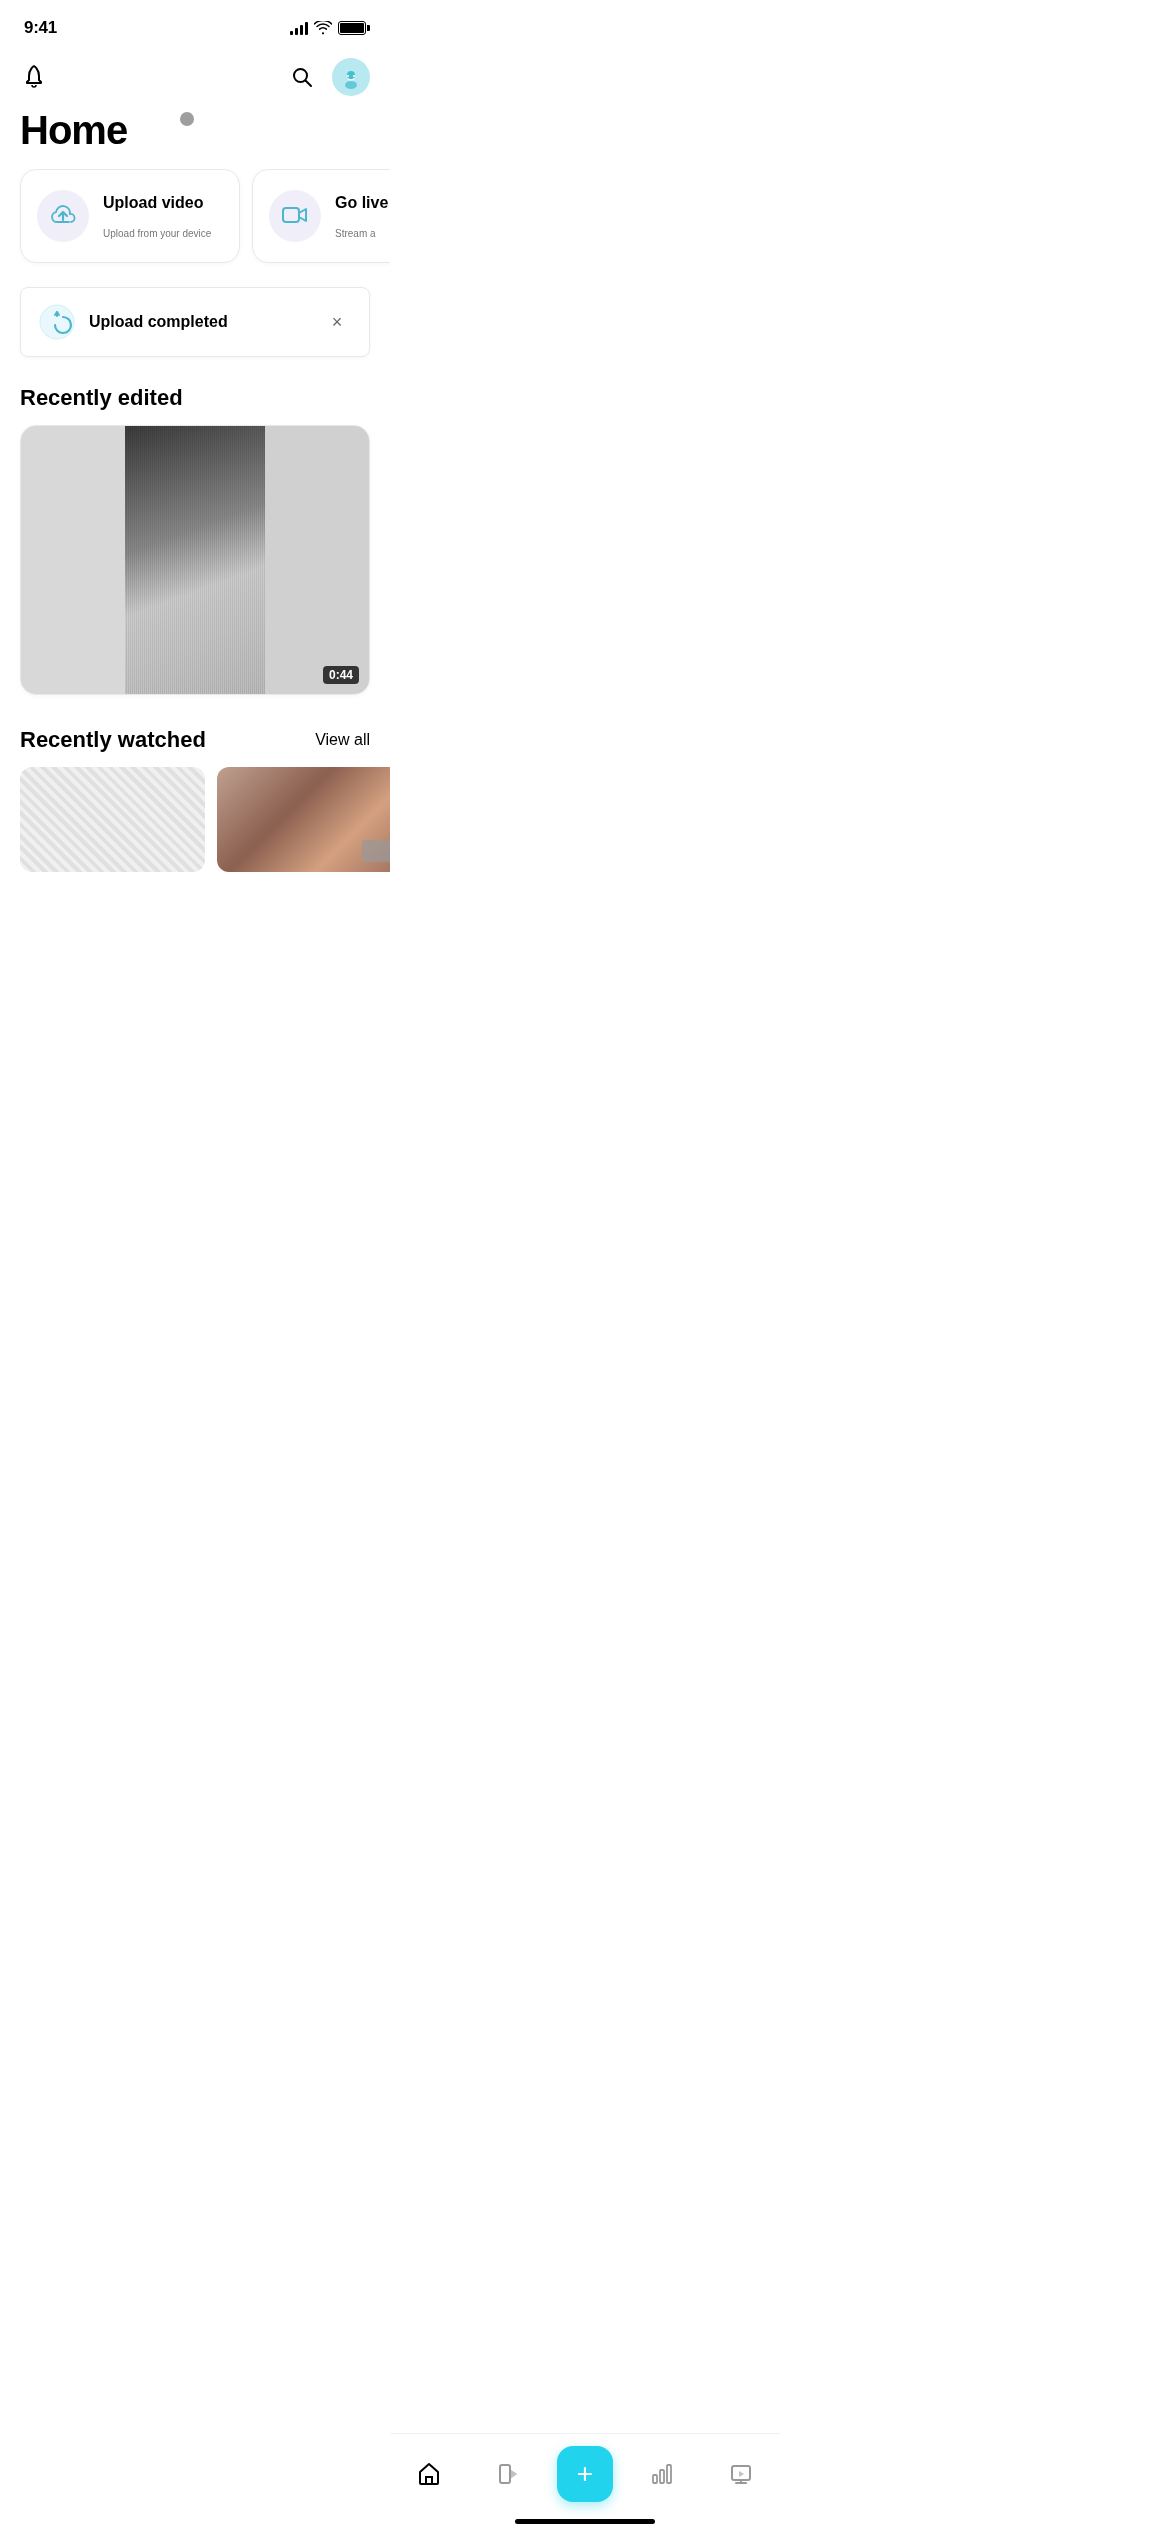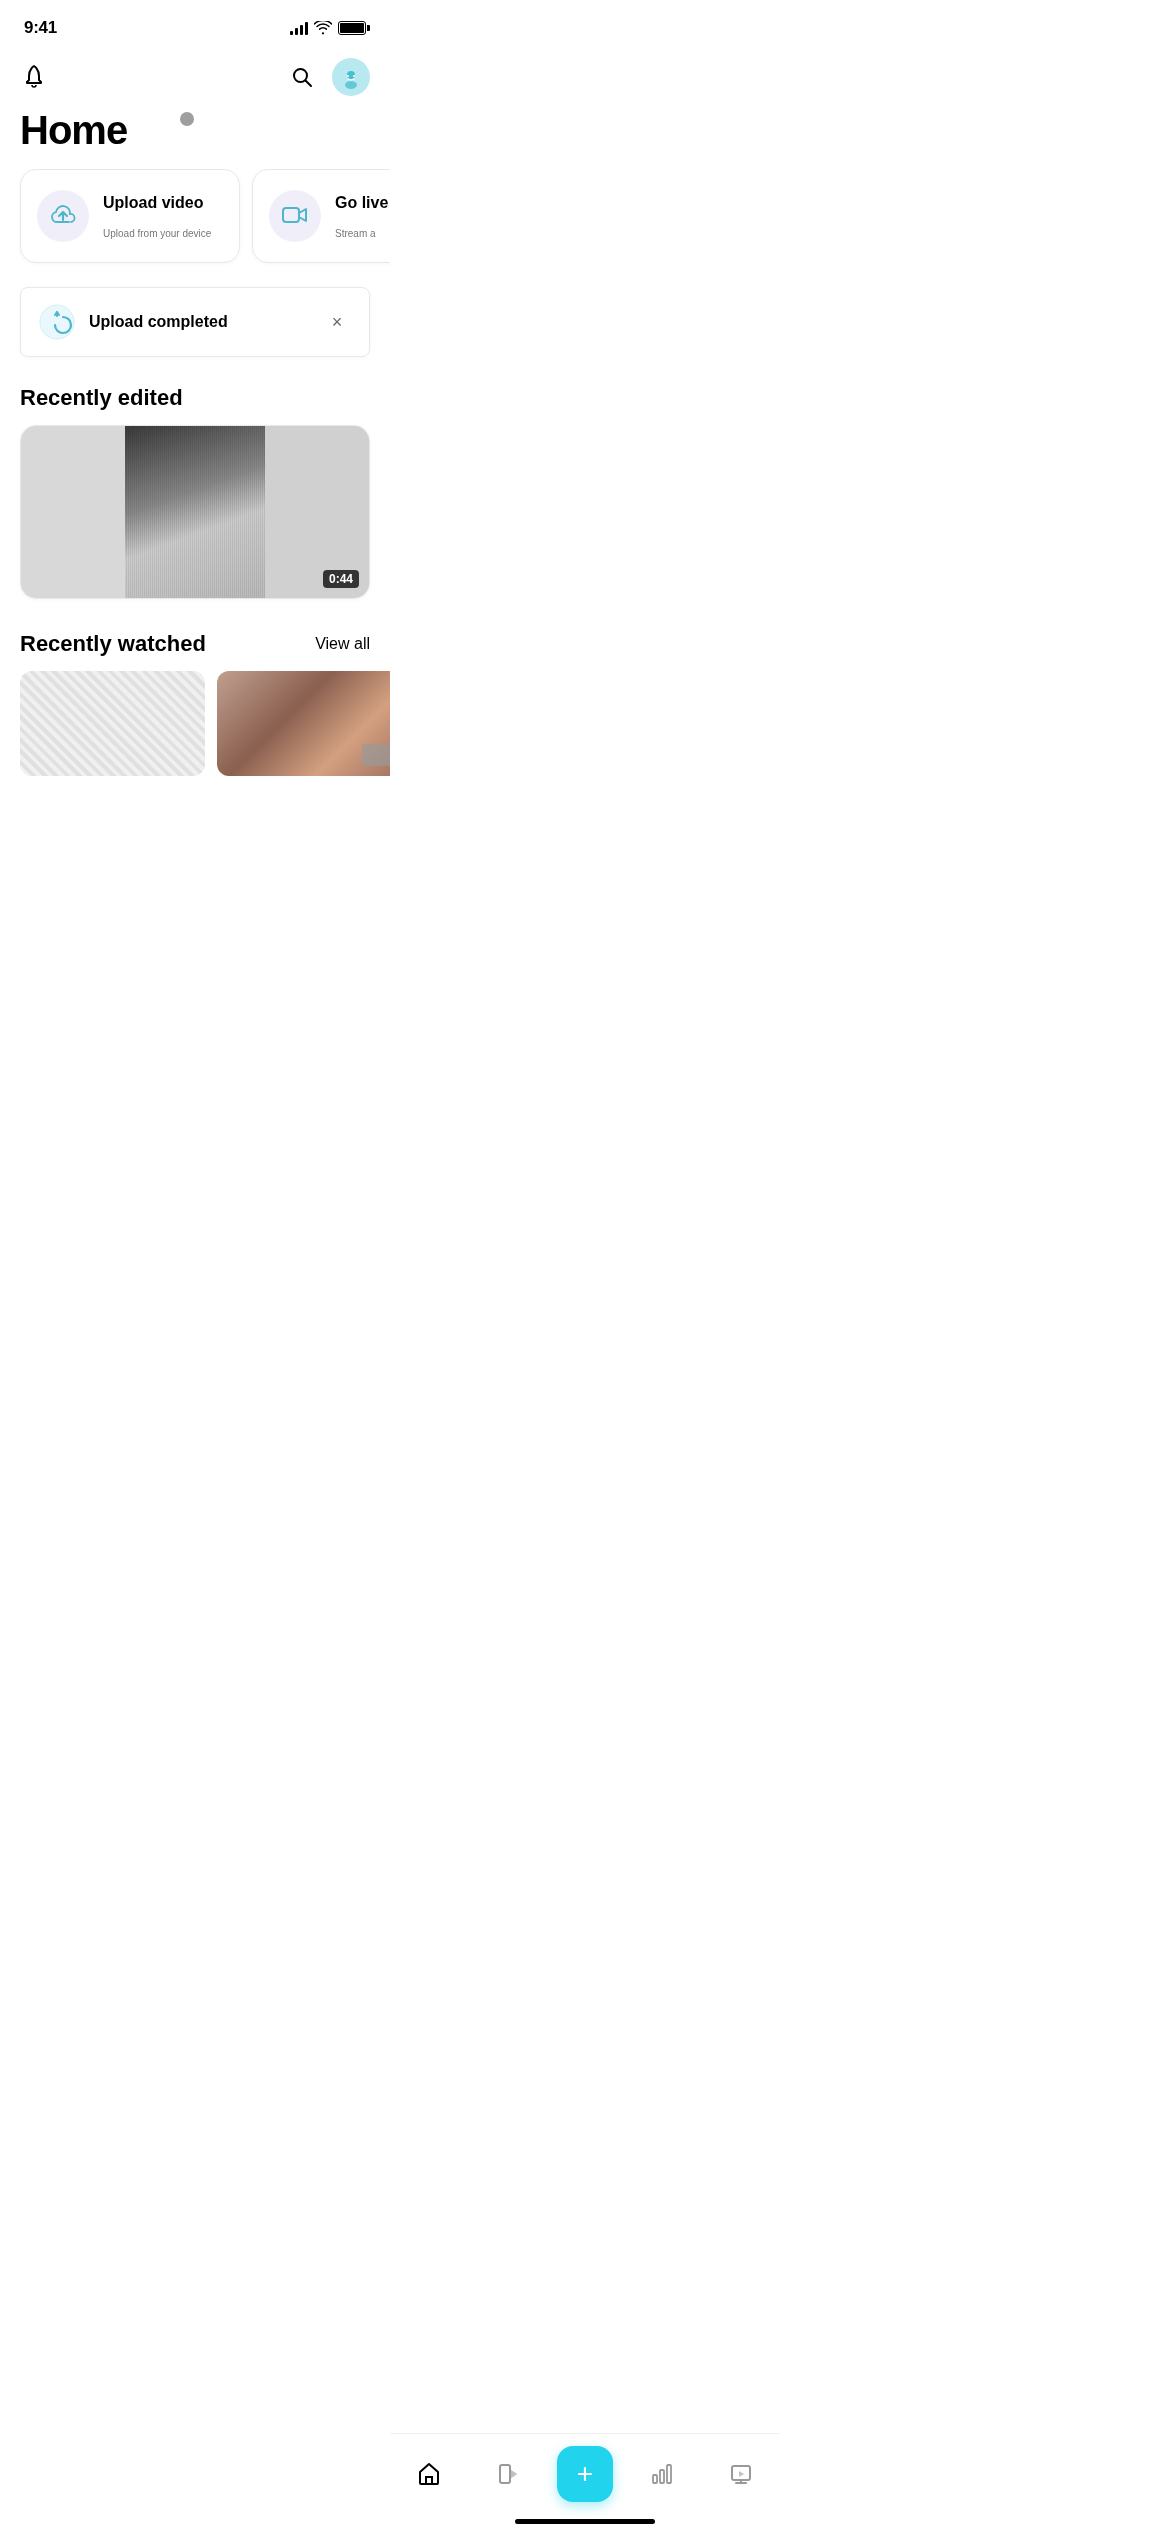--- a/index.html
+++ b/index.html
@@ -267,21 +267,21 @@
       margin: 0 20px 24px;
       background: #fff;
       border: 1px solid #e8e8e8;
       border-radius: 16px;
       overflow: hidden;
       box-shadow: 0 1px 4px rgba(0,0,0,0.04);
     }
 
     .video-thumbnail {
       width: 100%;
-      height: 172px;
+      height: 268px;
       background: #e0e0e0;
       position: relative;
       overflow: hidden;
       display: flex;
     }
 
     .thumbnail-left {
       flex: 1;
       background: #d8d8d8;
     }

